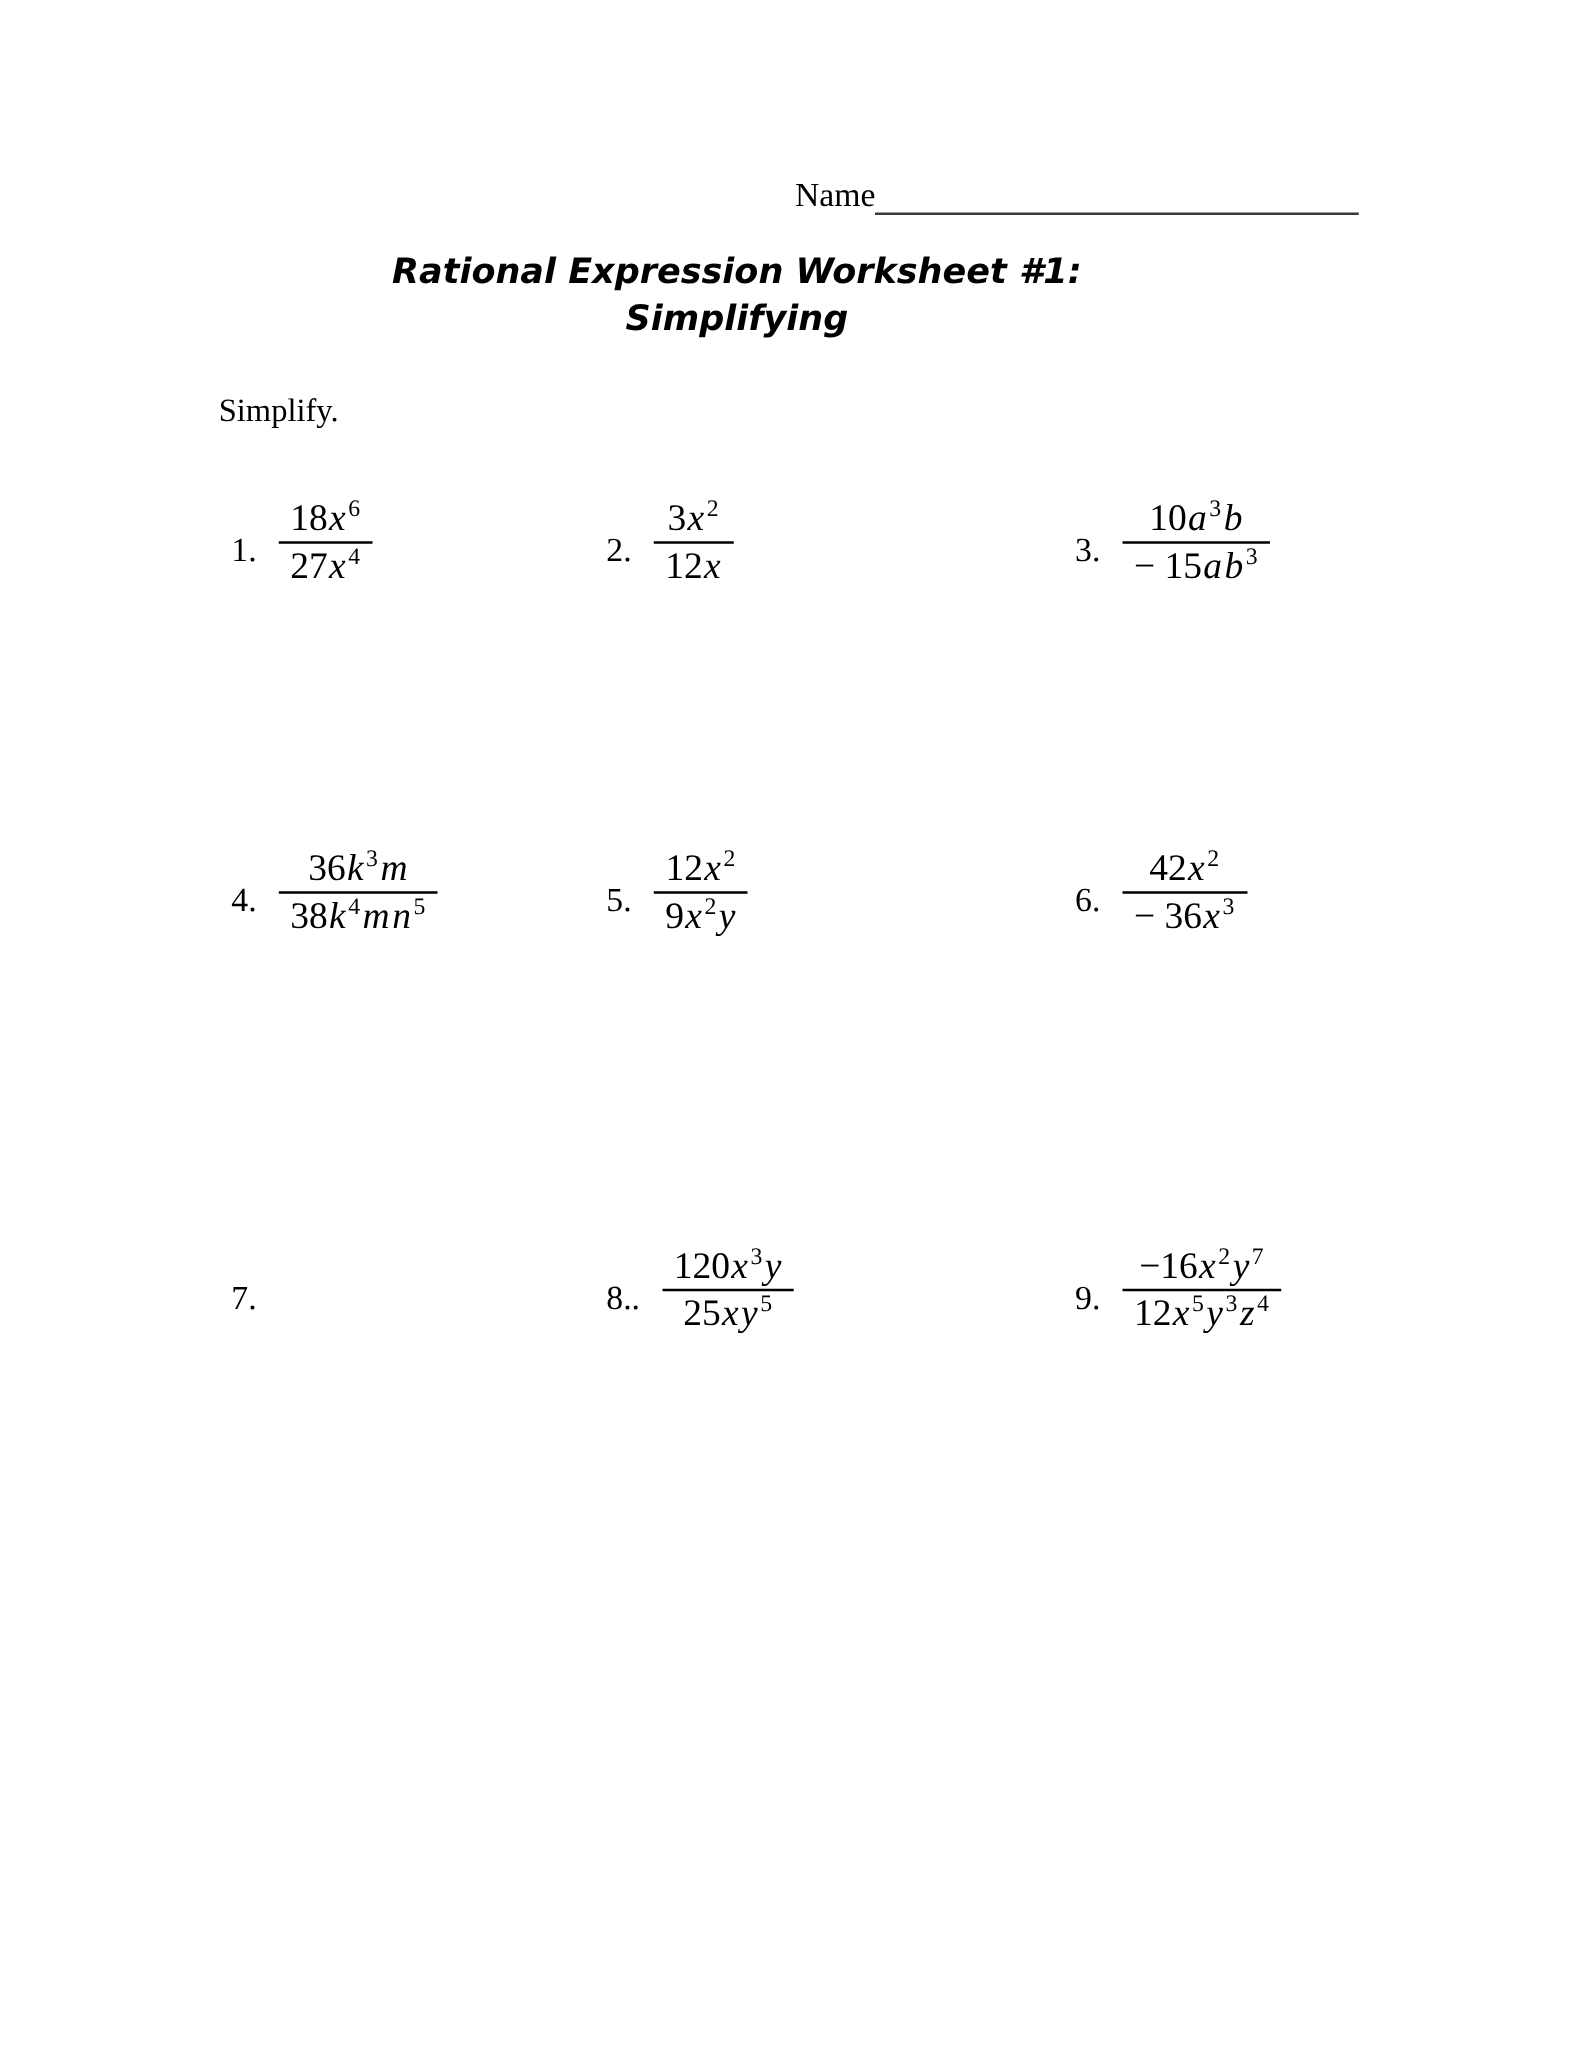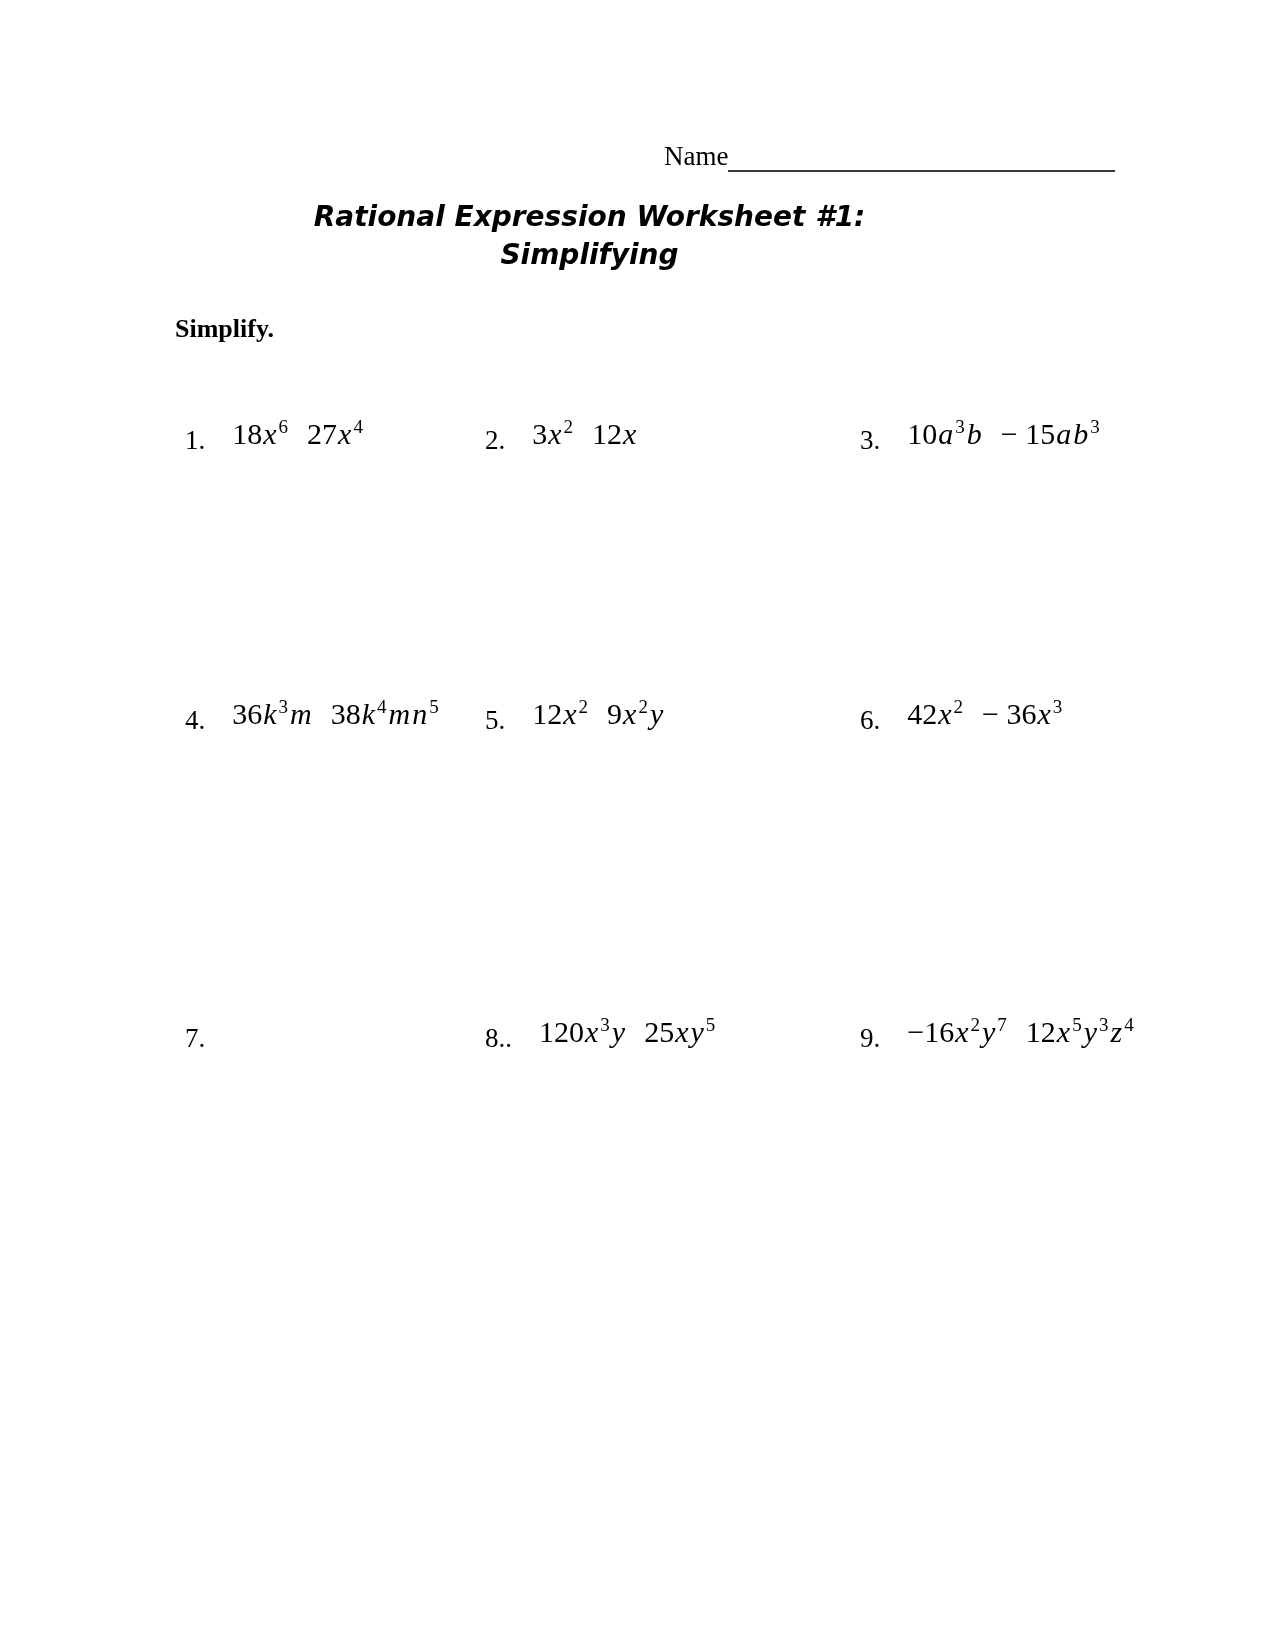--- a/index.html
+++ b/index.html
@@ -15,21 +15,20 @@
     margin: 0 auto;
   }
   
   .name-row {
     position: absolute;
     left: 636px;
     top: 138px;
     display: flex;
     align-items: flex-end;
     font-size: 27px;
-    margin-left: 28px;
   }
   .name-line {
     display: inline-block;
     width: 387px;
     height: 34px;
     border-bottom: 2px solid #3a3a3a;
   }
   
   .title {
     position: absolute;
@@ -41,21 +40,21 @@
     font-weight: bold;
     font-size: 28px;
     line-height: 38px;
     font-style: italic;
   }
   
   .instruction {
     position: absolute;
     left: 175px;
     top: 314px;
-    font-weight: bold;
+    font-weight: normal;
     font-size: 26px;
   }
   
   .problem {
     position: absolute;
     height: 92px;
     display: flex;
     align-items: center;
     gap: 18px;
   }
@@ -64,21 +63,21 @@
   .r3 { top: 986px; }
   .c1 { left: 185px; }
   .c2 { left: 485px; }
   .c3 { left: 860px; }
   .pnum {
     font-size: 27px;
     transform: translateY(6px);
   }
   .fraction {
     display: inline-flex;
-    flex-direction: row;
+    flex-direction: column;
     align-items: center;
     font-size: 30px;
     line-height: 1.1;
   }
   .fnum, .fden {
     padding: 1px 9px 2px 9px;
     white-space: nowrap;
   }
   .fbar {
     width: 100%;

